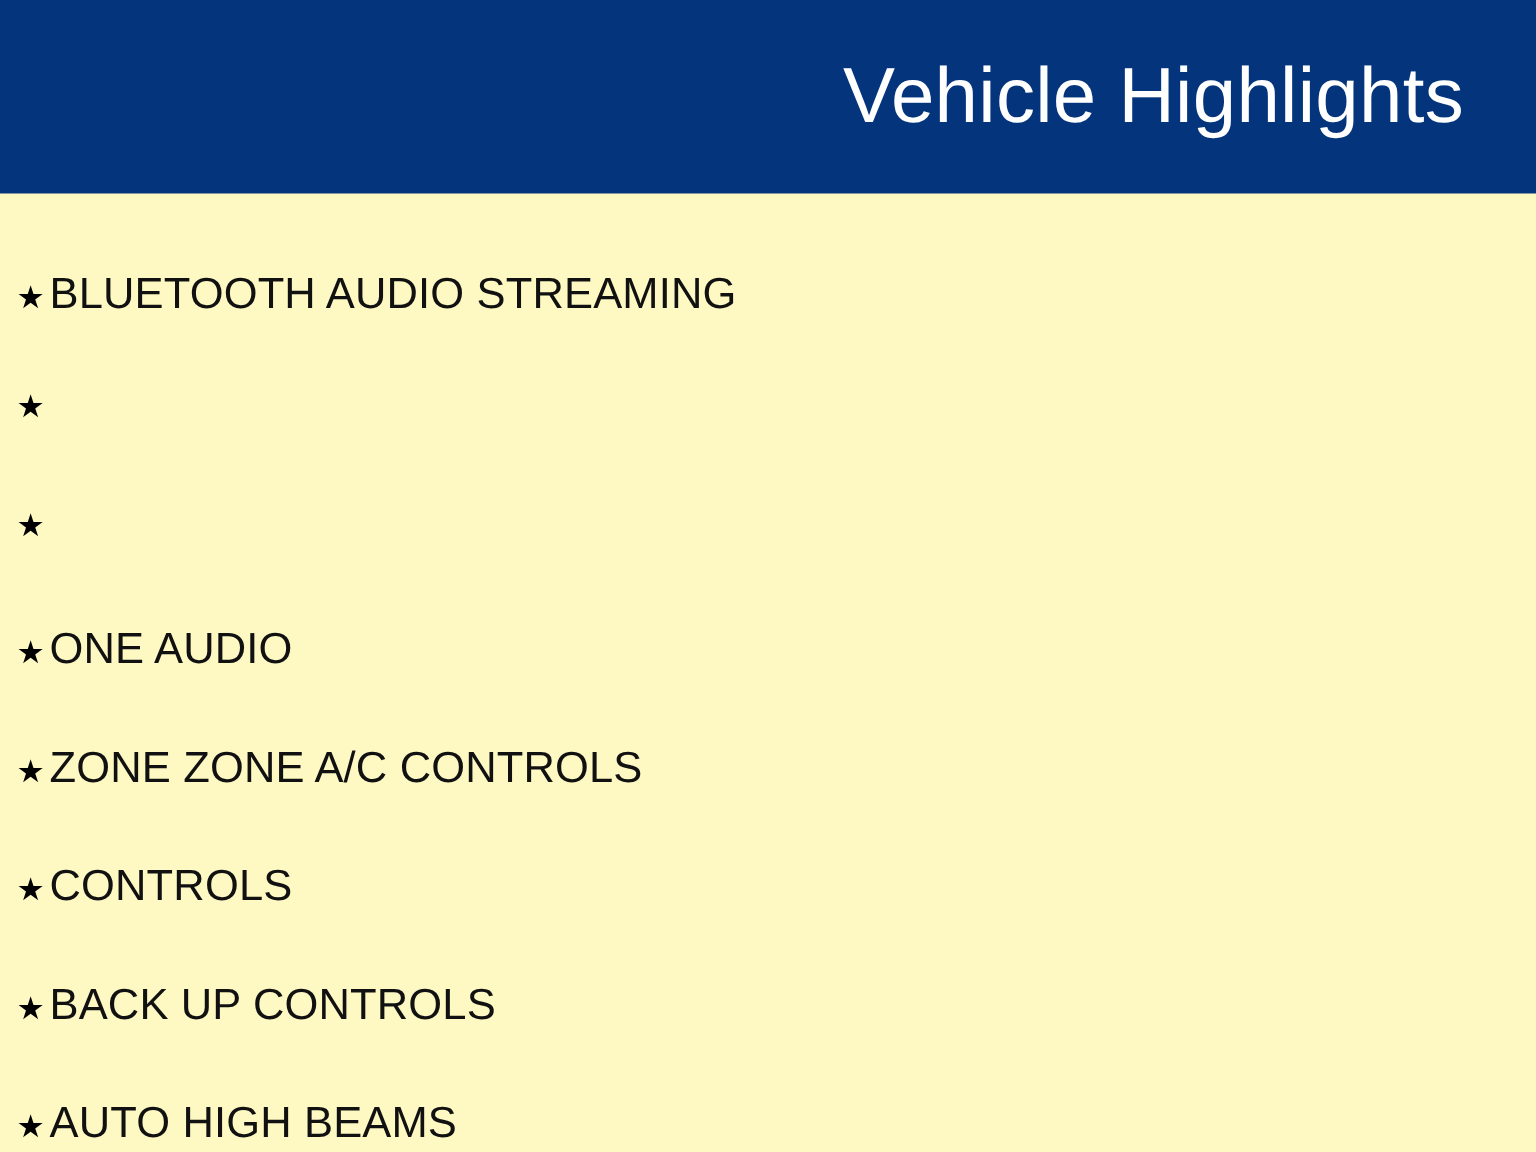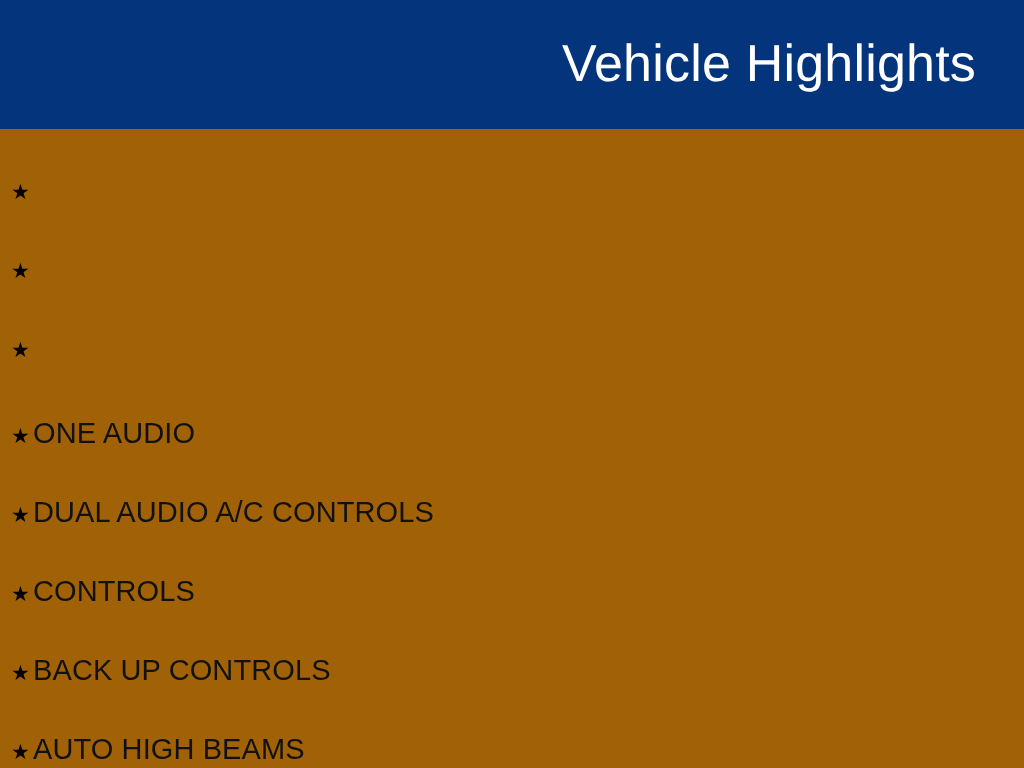--- a/index.html
+++ b/index.html
@@ -13,21 +13,21 @@
     overflow: hidden;
     background: #ffffff;
     font-family: "Liberation Sans", sans-serif;
     -webkit-font-smoothing: antialiased;
   }
 
   #slide {
     position: relative;
     width: 1024px;
     height: 768px;
-    background: #a16207;
+    background: #fef9c3;
     box-sizing: border-box;
   }
 
   
   #header-band {
     position: absolute;
     left: 0;
     top: 0;
     width: 1024px;
     height: 129px;
@@ -104,38 +104,39 @@
 <div id="slide">
 
   <div id="header-band">
     <h1 id="page-title">Vehicle Highlights</h1>
   </div>
 
   <ul id="highlights-list">
 
     <li class="highlight-row">
       <span class="bullet-star">★</span>
+      <span class="highlight-label">BLUETOOTH AUDIO STREAMING</span>
     </li>
 
     <li class="highlight-row">
       <span class="bullet-star">★</span>
     </li>
 
     <li class="highlight-row">
       <span class="bullet-star">★</span>
     </li>
 
     <li class="highlight-row">
       <span class="bullet-star">★</span>
       <span class="highlight-label">ONE AUDIO</span>
     </li>
 
     <li class="highlight-row">
       <span class="bullet-star">★</span>
-      <span class="highlight-label">DUAL AUDIO A/C CONTROLS</span>
+      <span class="highlight-label">ZONE ZONE A/C CONTROLS</span>
     </li>
 
     <li class="highlight-row">
       <span class="bullet-star">★</span>
       <span class="highlight-label">CONTROLS</span>
     </li>
 
     <li class="highlight-row">
       <span class="bullet-star">★</span>
       <span class="highlight-label">BACK UP CONTROLS</span>

